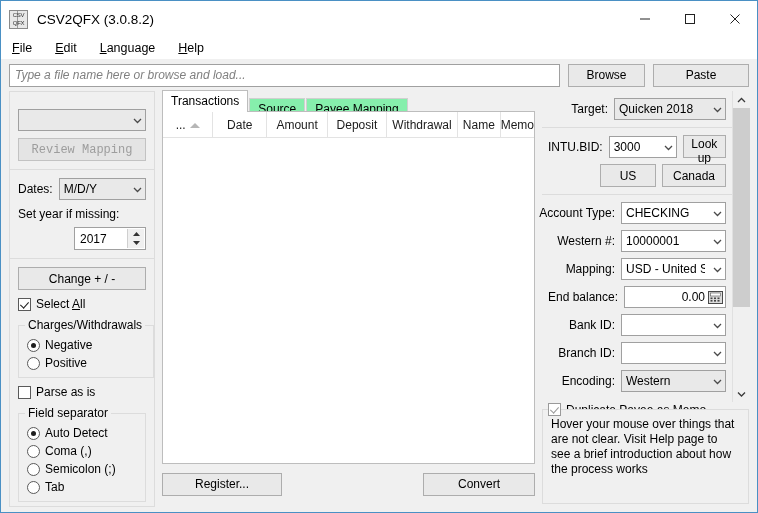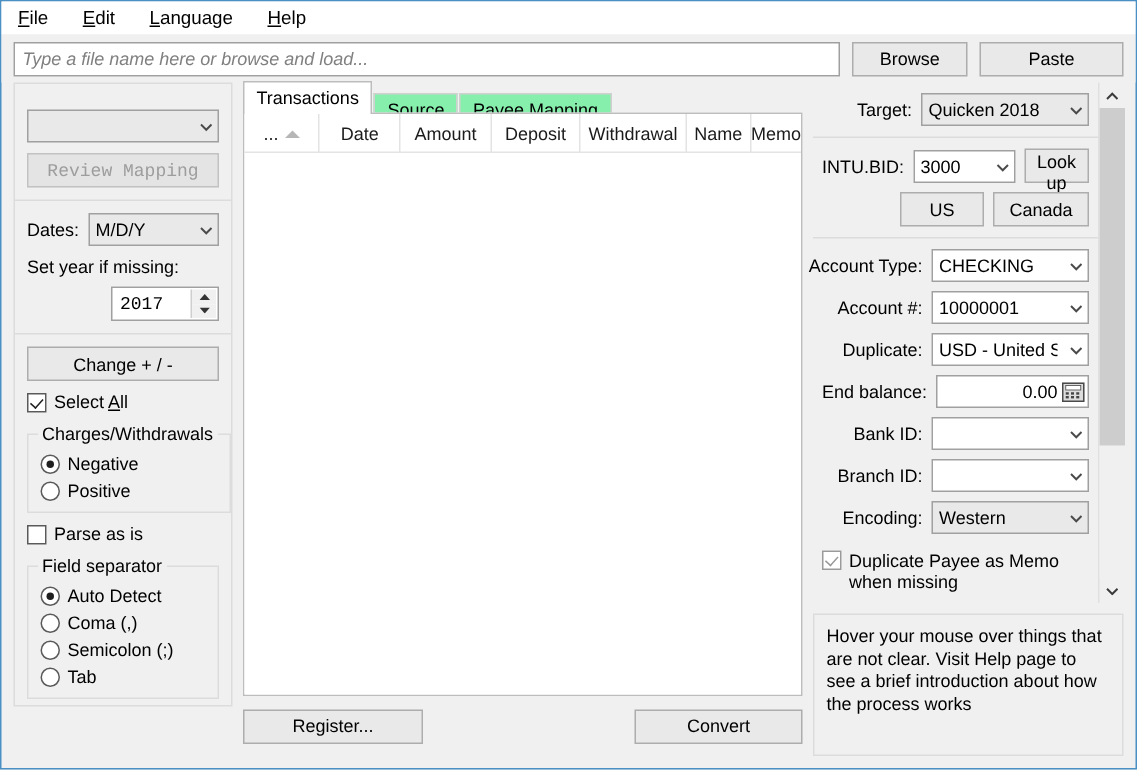--- a/index.html
+++ b/index.html
@@ -106,21 +106,21 @@
   .btn-review { width:100%; height:23px; margin-top:7px;font-family:Liberation Mono, monospace; }
   .row-dates { display:flex; align-items:center; gap:6px; }
   .lbl { font-size:12px; }
   .year-row { display:flex; justify-content:flex-end; margin-top:6px; }
   .spin {
     width:72px; height:23px; border:1px solid #a0a0a0; background:#fff;
     display:flex; align-items:center; position:relative;
   }
   .spin input {
     border:0; outline:none; width:100%; height:100%; padding:0 20px 0 5px;
-    font-family:Liberation Mono, monospace; font-size:12px; background:transparent;
+    font-family:Liberation Sans, sans-serif; font-size:12px; background:transparent;
   }
   .spin-btns {
     position:absolute; right:1px; top:1px; bottom:1px; width:17px;
     display:flex; flex-direction:column; border-left:1px solid #cfcfcf;
   }
   .spin-btns div {
     flex:1 1 50%; background:#f0f0f0; display:flex; align-items:center; justify-content:center;
   }
   .btn-change { width:100%; height:23px; }
   .chk-row { display:flex; align-items:center; gap:5px; margin-top:7px; }
@@ -198,20 +198,46 @@
     padding:7px 8px; font-size:12px; line-height:15px; height:95px; flex:0 0 auto;
   }
   .dup-row { display:flex; align-items:flex-start; gap:5px; padding:4px 6px 7px 6px; }
   .dup-row .txt { font-size:12px; line-height:14px; }
 </style>
 </head>
 <body>
 
 <div class="window">
 
+  <div class="titlebar">
+    <div class="app-icon">
+      <div class="ic-v1"></div>
+      <div class="ic-t">CSV</div>
+      <div class="ic-b">QFX</div>
+    </div>
+    <div class="title-text">CSV2QFX (3.0.8.2)</div>
+    <div class="win-btns">
+      <div class="win-btn">
+        <svg width="12" height="12" viewBox="0 0 12 12">
+            <line x1="1" y1="6" x2="11" y2="6" stroke="#222" stroke-width="1"></line>
+          </svg>
+      </div>
+      <div class="win-btn">
+        <svg width="12" height="12" viewBox="0 0 12 12">
+            <rect x="1.5" y="1.5" width="9" height="9" fill="none" stroke="#222" stroke-width="1"></rect>
+          </svg>
+      </div>
+      <div class="win-btn">
+        <svg width="12" height="12" viewBox="0 0 12 12">
+            <line x1="1.5" y1="1.5" x2="10.5" y2="10.5" stroke="#222" stroke-width="1"></line>
+            <line x1="10.5" y1="1.5" x2="1.5" y2="10.5" stroke="#222" stroke-width="1"></line>
+          </svg>
+      </div>
+    </div>
+  </div>
 
   <div class="menubar">
     <div class="menu-item"><u>F</u>ile</div>
     <div class="menu-item"><u>E</u>dit</div>
     <div class="menu-item"><u>L</u>anguage</div>
     <div class="menu-item"><u>H</u>elp</div>
   </div>
 
   <div class="toolbar">
     <input class="file-input" type="text" placeholder="Type a file name here or browse and load..." style="">
@@ -394,34 +420,34 @@
                   <span class="combo-txt">CHECKING</span>
                 </div>
                 <span class="arrow">
                     <svg width="9" height="6" viewBox="0 0 9 6">
                       <polyline points="1,1 4.5,4.5 8,1" fill="none" stroke="#4a4a4a" stroke-width="1.3"></polyline>
                     </svg>
                   </span>
               </div>
             </div>
             <div class="rrow">
-              <span class="rlabel">Account #:</span>
+              <span class="rlabel">Western #:</span>
               <div class="combo-wrap" style="width:105px;">
                 <div class="combo white" style="width:105px;">
                   <span class="combo-txt">10000001</span>
                 </div>
                 <span class="arrow">
                     <svg width="9" height="6" viewBox="0 0 9 6">
                       <polyline points="1,1 4.5,4.5 8,1" fill="none" stroke="#4a4a4a" stroke-width="1.3"></polyline>
                     </svg>
                   </span>
               </div>
             </div>
             <div class="rrow">
-              <span class="rlabel">Duplicate:</span>
+              <span class="rlabel">Mapping:</span>
               <div class="combo-wrap" style="width:105px;">
                 <div class="combo white" style="width:105px;">
                   <span class="combo-txt">USD - United Sta</span>
                 </div>
                 <span class="arrow">
                     <svg width="9" height="6" viewBox="0 0 9 6">
                       <polyline points="1,1 4.5,4.5 8,1" fill="none" stroke="#4a4a4a" stroke-width="1.3"></polyline>
                     </svg>
                   </span>
               </div>

